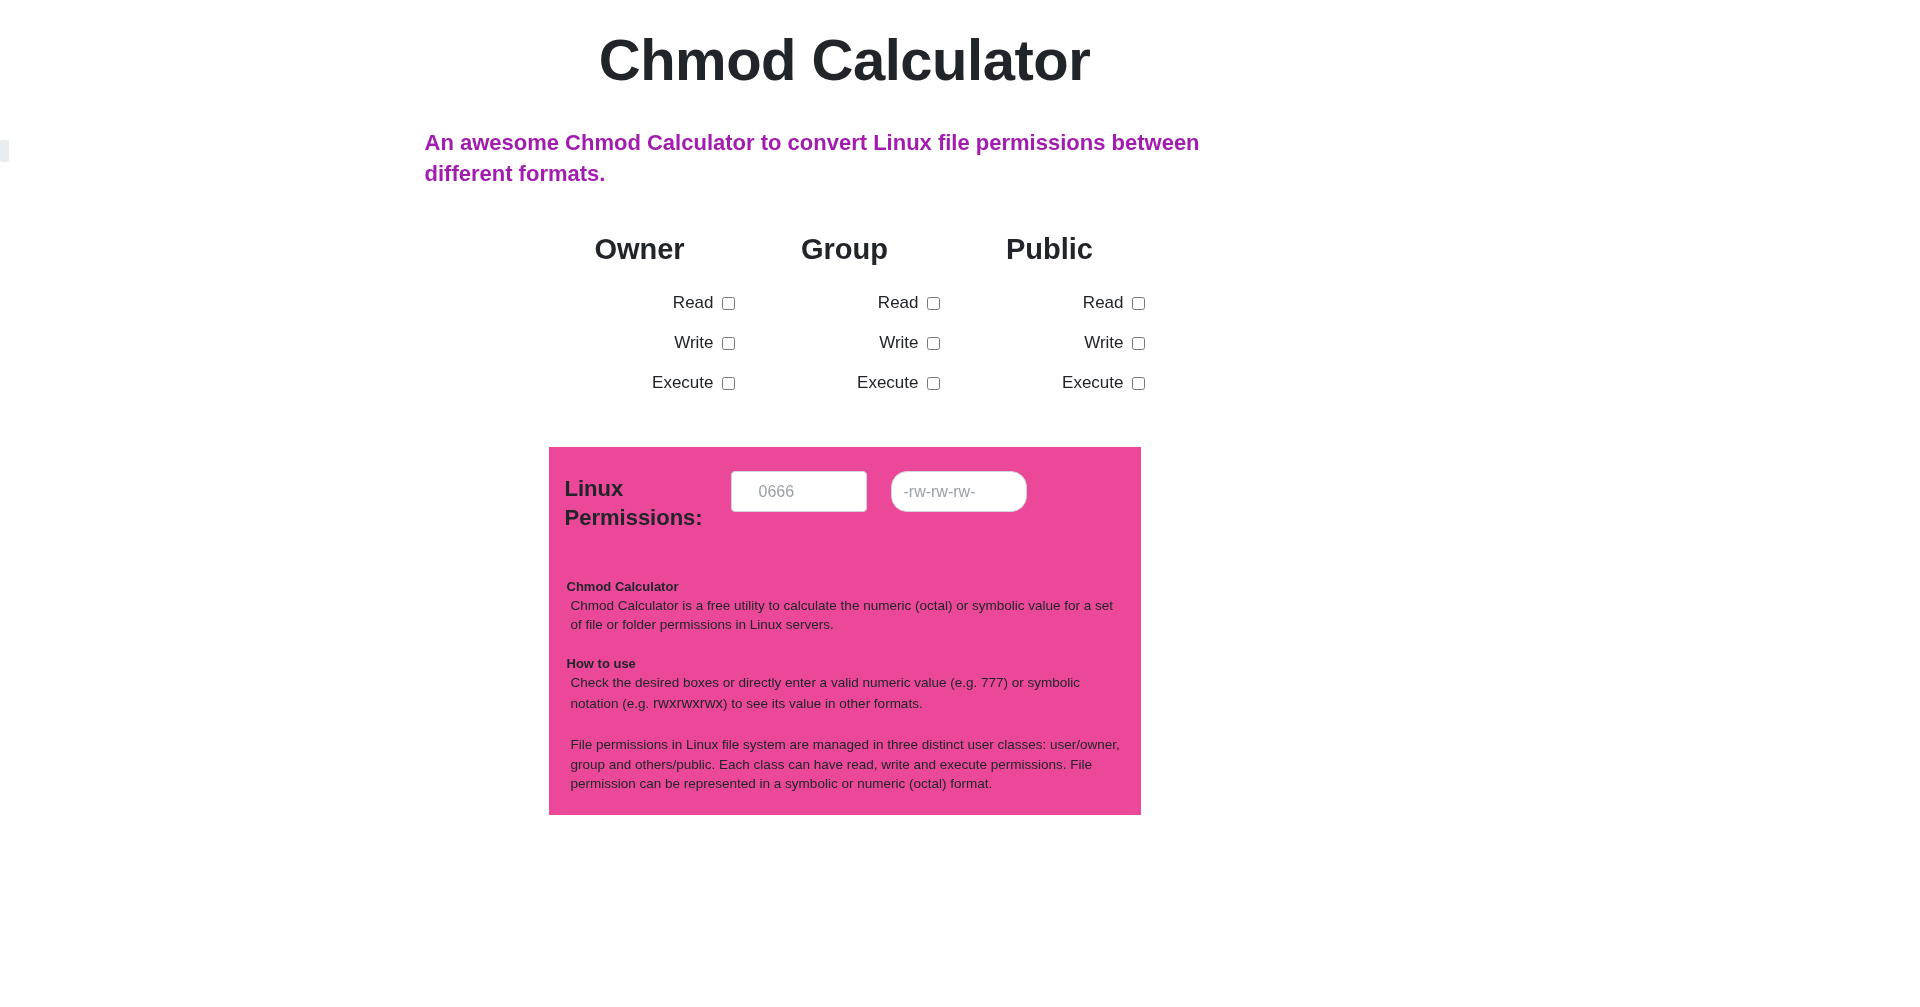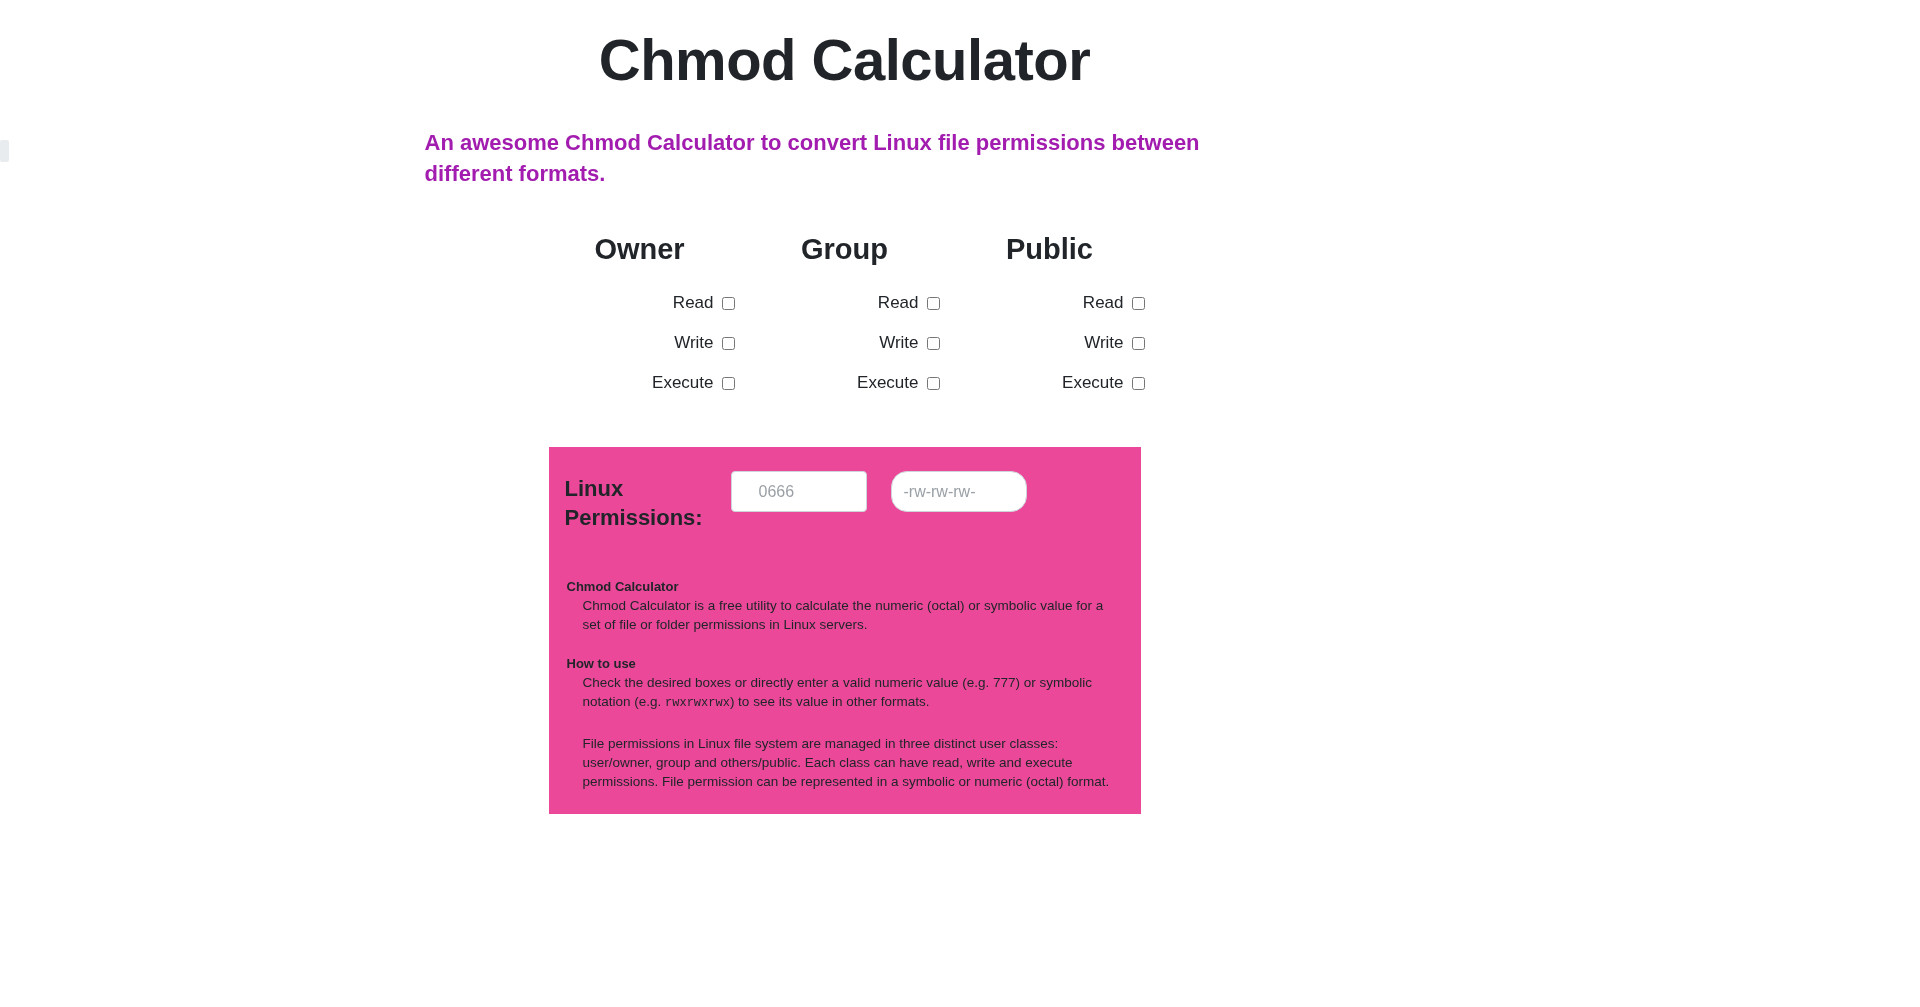--- a/index.html
+++ b/index.html
@@ -152,29 +152,29 @@
     font-size: 13px;
     font-weight: bold;
     color: #212529;
     margin-bottom: 2px;
   }
 
   .info-p {
     font-size: 13.5px;
     color: #212529;
     line-height: 1.42;
-    margin: 0 0 22px 16px;
+    margin: 0 0 22px 4px;
     max-width: 560px;
   }
 
   .info-p:last-child { margin-bottom: 0; }
 
   code, .mono {
-    font-family: Liberation Mono, monospace;
-    font-size: 12px;
+    font-family: Liberation Sans, sans-serif;
+    font-size: 15px;
   }
 </style>
 </head>
 <body>
 
 <div class="page">
 
   <div class="edge-sliver"></div>
 
   <h1 class="title">Chmod Calculator</h1>

